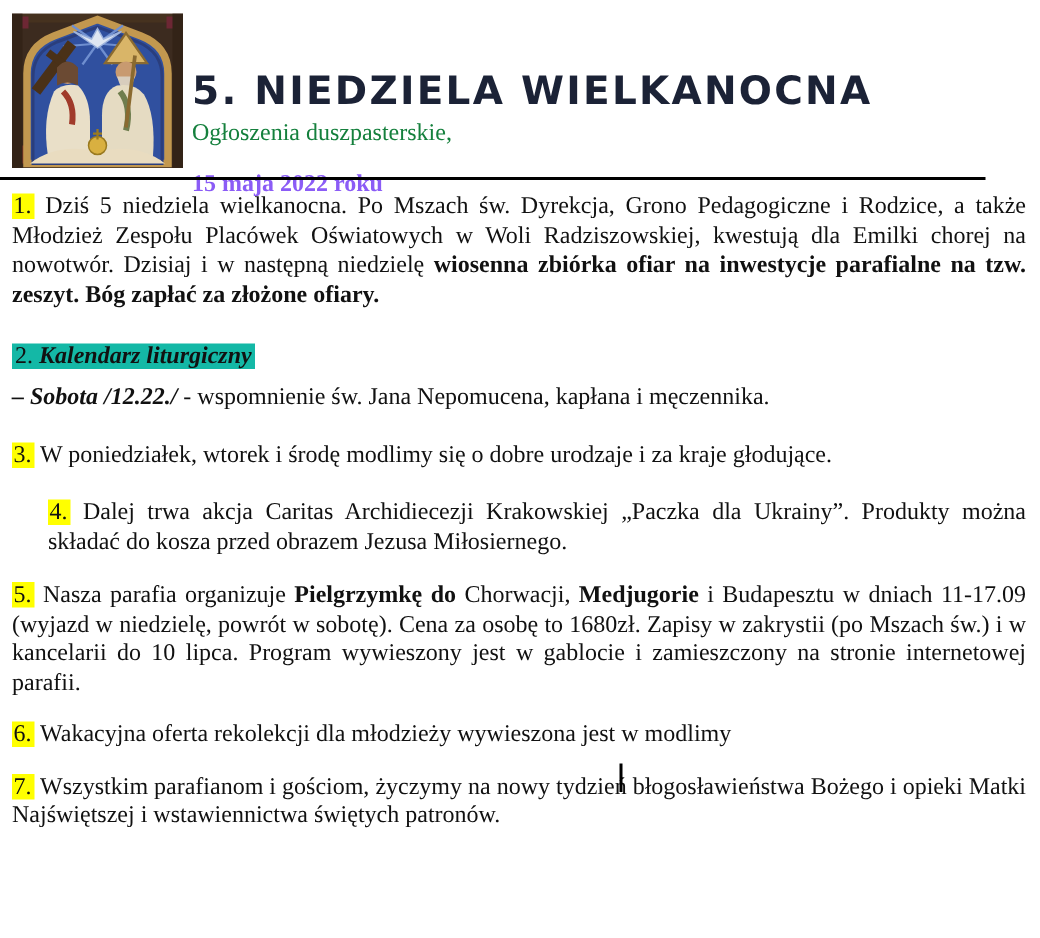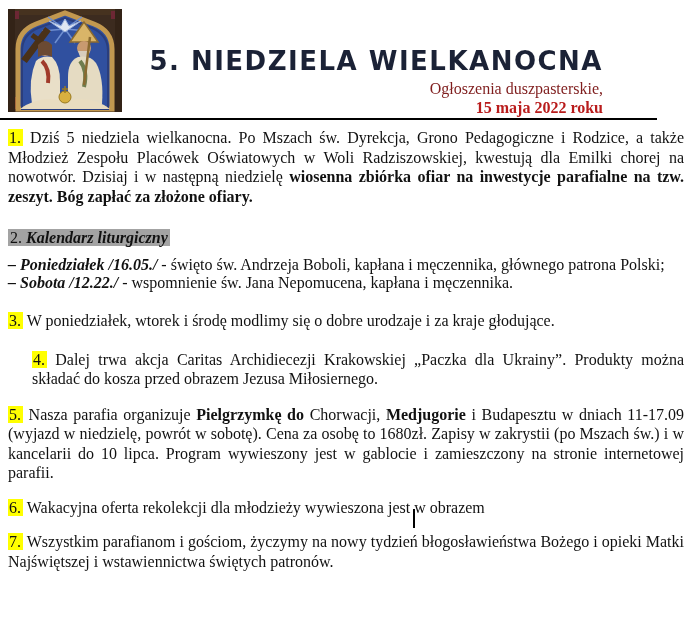--- a/index.html
+++ b/index.html
@@ -16,32 +16,32 @@
   .altar-img {
     position: absolute;
     left: 8px; top: 9px;
     width: 114px; height: 103px;
     display: block;
   }
   .title-block {
     position: absolute;
     left: 128px; top: 46px;
     width: 475px;
-    text-align: right;
+    text-align: left;
   }
   .main-title {
     font-family: "DejaVu Sans", sans-serif;
     font-size: 26px;
     font-weight: 600;
     letter-spacing: 1.5px;
     color: #1b2236;
     white-space: nowrap;
   }
-  .subtitle { font-size: 16px; margin-top: 4px; color: #7f1d1d; }
-  .date-line { font-size: 16px; font-weight: bold; margin-top: 1px; color: #b91c1c; }
+  .subtitle { font-size: 16px; margin-top: 4px; color: #15803d; }
+  .date-line { font-size: 16px; font-weight: bold; margin-top: 16px; color: #8b5cf6; }
   .header-rule {
     position: absolute;
     left: 0; top: 118px;
     width: 657px; height: 2px;
     background: #000000;
   }
   .body-area {
     position: absolute;
     left: 8px; top: 128px;
     width: 676px;
@@ -51,21 +51,21 @@
   .para { text-align: justify; margin-bottom: 22px; }
   .para.tight16 { margin-bottom: 16px; margin-left: 24px; }
   .para.tight15 { margin-bottom: 15px; }
   .para.gap19 { margin-bottom: 19px; }
   .num {
     background: #ffff00;
     padding: 0 2px 0 1px;
   }
   .b { font-weight: bold; }
   .cal-heading { margin-bottom: 9px; line-height: 19px; }
-  .cal-heading .hl { background: #a3a3a3; padding: 0 2px; }
+  .cal-heading .hl { background: #14b8a6; padding: 0 2px; }
   .cal-heading .h-em { font-weight: bold; font-style: italic; }
   .calendar { line-height: 17.5px; margin-bottom: 20px; }
   .cal-day { font-weight: bold; font-style: italic; }
   .text-caret {
     position: absolute;
     left: 413px; top: 509px;
     width: 1.5px; height: 19px;
     background: #000;
   }
 </style>
@@ -124,31 +124,30 @@
 
   <div class="header-rule"></div>
 
   <div class="body-area">
 
     <p class="para"><span class="num">1.</span><span> Dziś 5 niedziela wielkanocna. Po Mszach św. Dyrekcja, Grono Pedagogiczne i Rodzice, a także Młodzież Zespołu Placówek Oświatowych w Woli Radziszowskiej, kwestują dla Emilki chorej na nowotwór.  Dzisiaj i w następną niedzielę </span><span class="b">wiosenna zbiórka ofiar na inwestycje parafialne na tzw. zeszyt. Bóg zapłać za złożone ofiary.</span></p>
 
     <p class="cal-heading"><span class="hl"><span>2. </span><span class="h-em">Kalendarz liturgiczny</span></span></p>
 
     <div class="calendar">
-      <div><span class="cal-day">– Poniedziałek /16.05./</span><span> - święto św. Andrzeja Boboli, kapłana i męczennika, głównego patrona Polski;</span></div>
       <div><span class="cal-day">– Sobota /12.22./</span><span> - wspomnienie św. Jana Nepomucena, kapłana i męczennika.</span></div>
     </div>
 
     <p class="para gap19"><span class="num">3.</span><span> W poniedziałek, wtorek i środę modlimy się o dobre urodzaje i za kraje głodujące.</span></p>
 
     <p class="para tight16"><span class="num">4.</span><span> Dalej trwa akcja Caritas Archidiecezji Krakowskiej „Paczka dla Ukrainy”. Produkty można składać do kosza przed obrazem Jezusa Miłosiernego.</span></p>
 
     <p class="para tight15"><span class="num">5.</span><span> Nasza parafia organizuje </span><span class="b">Pielgrzymkę do</span><span> Chorwacji, </span><span class="b">Medjugorie</span><span> i Budapesztu w dniach 11-17.09 (wyjazd w niedzielę, powrót w sobotę). Cena za osobę to 1680zł. Zapisy w zakrystii (po Mszach św.) i w kancelarii do 10 lipca. Program wywieszony jest w gablocie i zamieszczony na stronie internetowej parafii.</span></p>
 
-    <p class="para tight15"><span class="num">6.</span><span> Wakacyjna oferta rekolekcji dla młodzieży wywieszona jest w obrazem</span></p>
+    <p class="para tight15"><span class="num">6.</span><span> Wakacyjna oferta rekolekcji dla młodzieży wywieszona jest w modlimy</span></p>
 
     <p class="para"><span class="num">7.</span><span> Wszystkim parafianom i gościom, życzymy na nowy tydzień błogosławieństwa Bożego i opieki Matki Najświętszej i wstawiennictwa świętych patronów.</span></p>
 
   </div>
 
   <div class="text-caret"></div>
 
 </div>
 
 </body></html>

